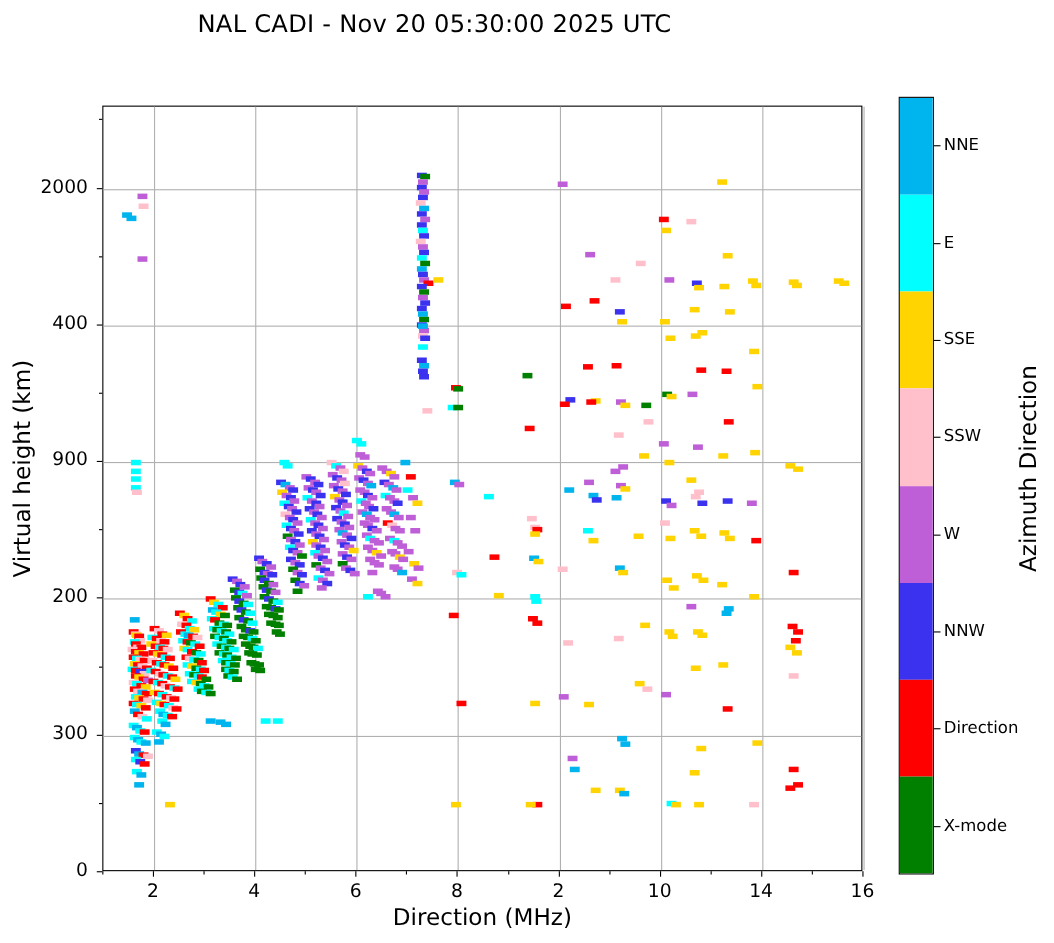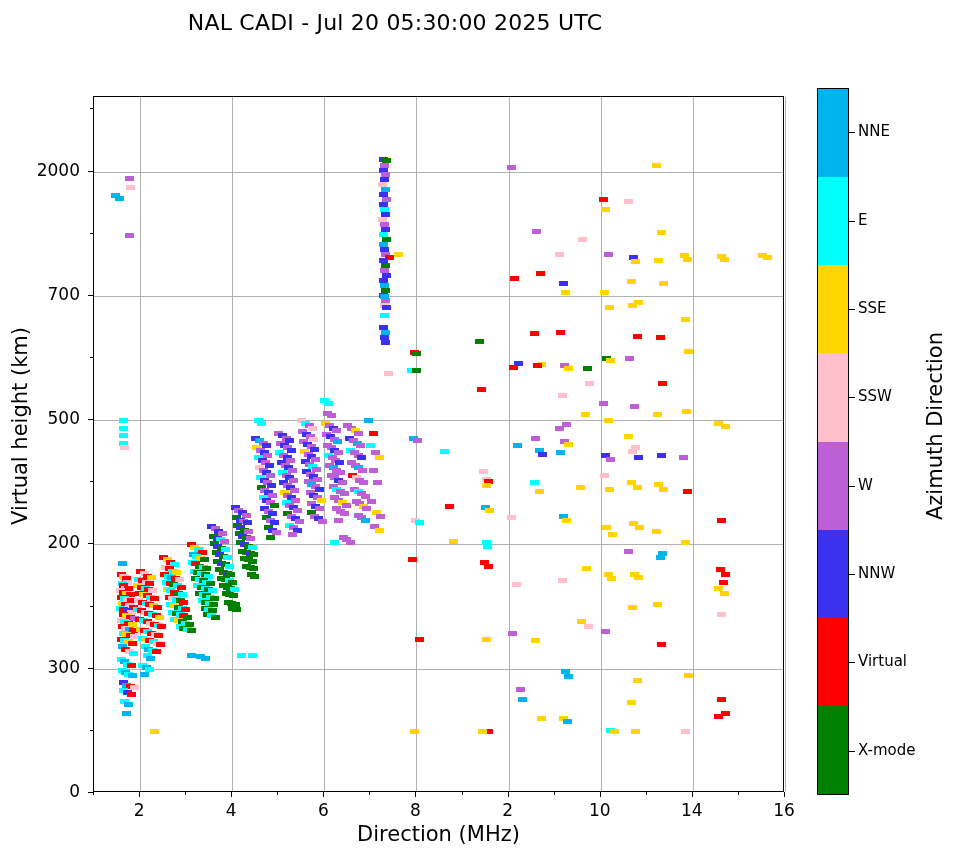--- a/index.html
+++ b/index.html
@@ -45,21 +45,21 @@
   #cbar .band{width:100%;}
   .cbtick{position:absolute;left:849px;width:6px;height:1px;background:#000;}
   .cblab{position:absolute;left:858px;font-size:15px;margin-top:-10px;
          white-space:nowrap;}
   #cbtitle{position:absolute;left:775px;top:414px;width:320px;text-align:center;
            font-size:21px;transform:rotate(-90deg);transform-origin:50% 50%;}
 </style>
 </head>
 <body>
 
-<div id="title">NAL CADI - Jul 20 05:30:00 2025 UTC</div>
+<div id="title">NAL CADI - Nov 20 05:30:00 2025 UTC</div>
 
 <div id="plot-area">
   <div id="grid">
       <div class="gl v" style="left: 46px;"></div>
       <div class="gl v" style="left: 138px;"></div>
       <div class="gl v" style="left: 230px;"></div>
       <div class="gl v" style="left: 322px;"></div>
       <div class="gl v" style="left: 415px;"></div>
       <div class="gl v" style="left: 507px;"></div>
       <div class="gl v" style="left: 599px;"></div>
@@ -815,23 +815,23 @@
     <div class="tick xm" style="left: 553.667px;"></div>
     <div class="tick xm" style="left: 645.8px;"></div>
     <div class="tick xm" style="left: 737.933px;"></div>
     <div class="tick y" style="top: 792px;"></div>
     <div class="ylab" style="top: 792px;">0</div>
     <div class="tick y" style="top: 667.714px;"></div>
     <div class="ylab" style="top: 667.714px;">300</div>
     <div class="tick y" style="top: 543.429px;"></div>
     <div class="ylab" style="top: 543.429px;">200</div>
     <div class="tick y" style="top: 419.143px;"></div>
-    <div class="ylab" style="top: 419.143px;">500</div>
+    <div class="ylab" style="top: 419.143px;">900</div>
     <div class="tick y" style="top: 294.857px;"></div>
-    <div class="ylab" style="top: 294.857px;">700</div>
+    <div class="ylab" style="top: 294.857px;">400</div>
     <div class="tick y" style="top: 170.571px;"></div>
     <div class="ylab" style="top: 170.571px;">2000</div>
     <div class="tick ym" style="top: 729.857px;"></div>
     <div class="tick ym" style="top: 605.571px;"></div>
     <div class="tick ym" style="top: 481.286px;"></div>
     <div class="tick ym" style="top: 357px;"></div>
     <div class="tick ym" style="top: 232.714px;"></div>
     <div class="tick ym" style="top: 108.429px;"></div>
   </div>
 
@@ -855,17 +855,17 @@
     <div class="cblab" style="top: 221px;">E</div>
     <div class="cbtick" style="top: 309px;"></div>
     <div class="cblab" style="top: 309px;">SSE</div>
     <div class="cbtick" style="top: 397px;"></div>
     <div class="cblab" style="top: 397px;">SSW</div>
     <div class="cbtick" style="top: 486px;"></div>
     <div class="cblab" style="top: 486px;">W</div>
     <div class="cbtick" style="top: 574px;"></div>
     <div class="cblab" style="top: 574px;">NNW</div>
     <div class="cbtick" style="top: 662px;"></div>
-    <div class="cblab" style="top: 662px;">Virtual</div>
+    <div class="cblab" style="top: 662px;">Direction</div>
     <div class="cbtick" style="top: 751px;"></div>
     <div class="cblab" style="top: 751px;">X-mode</div>
   </div>
 <div id="cbtitle">Azimuth Direction</div>
 
 </body></html>

